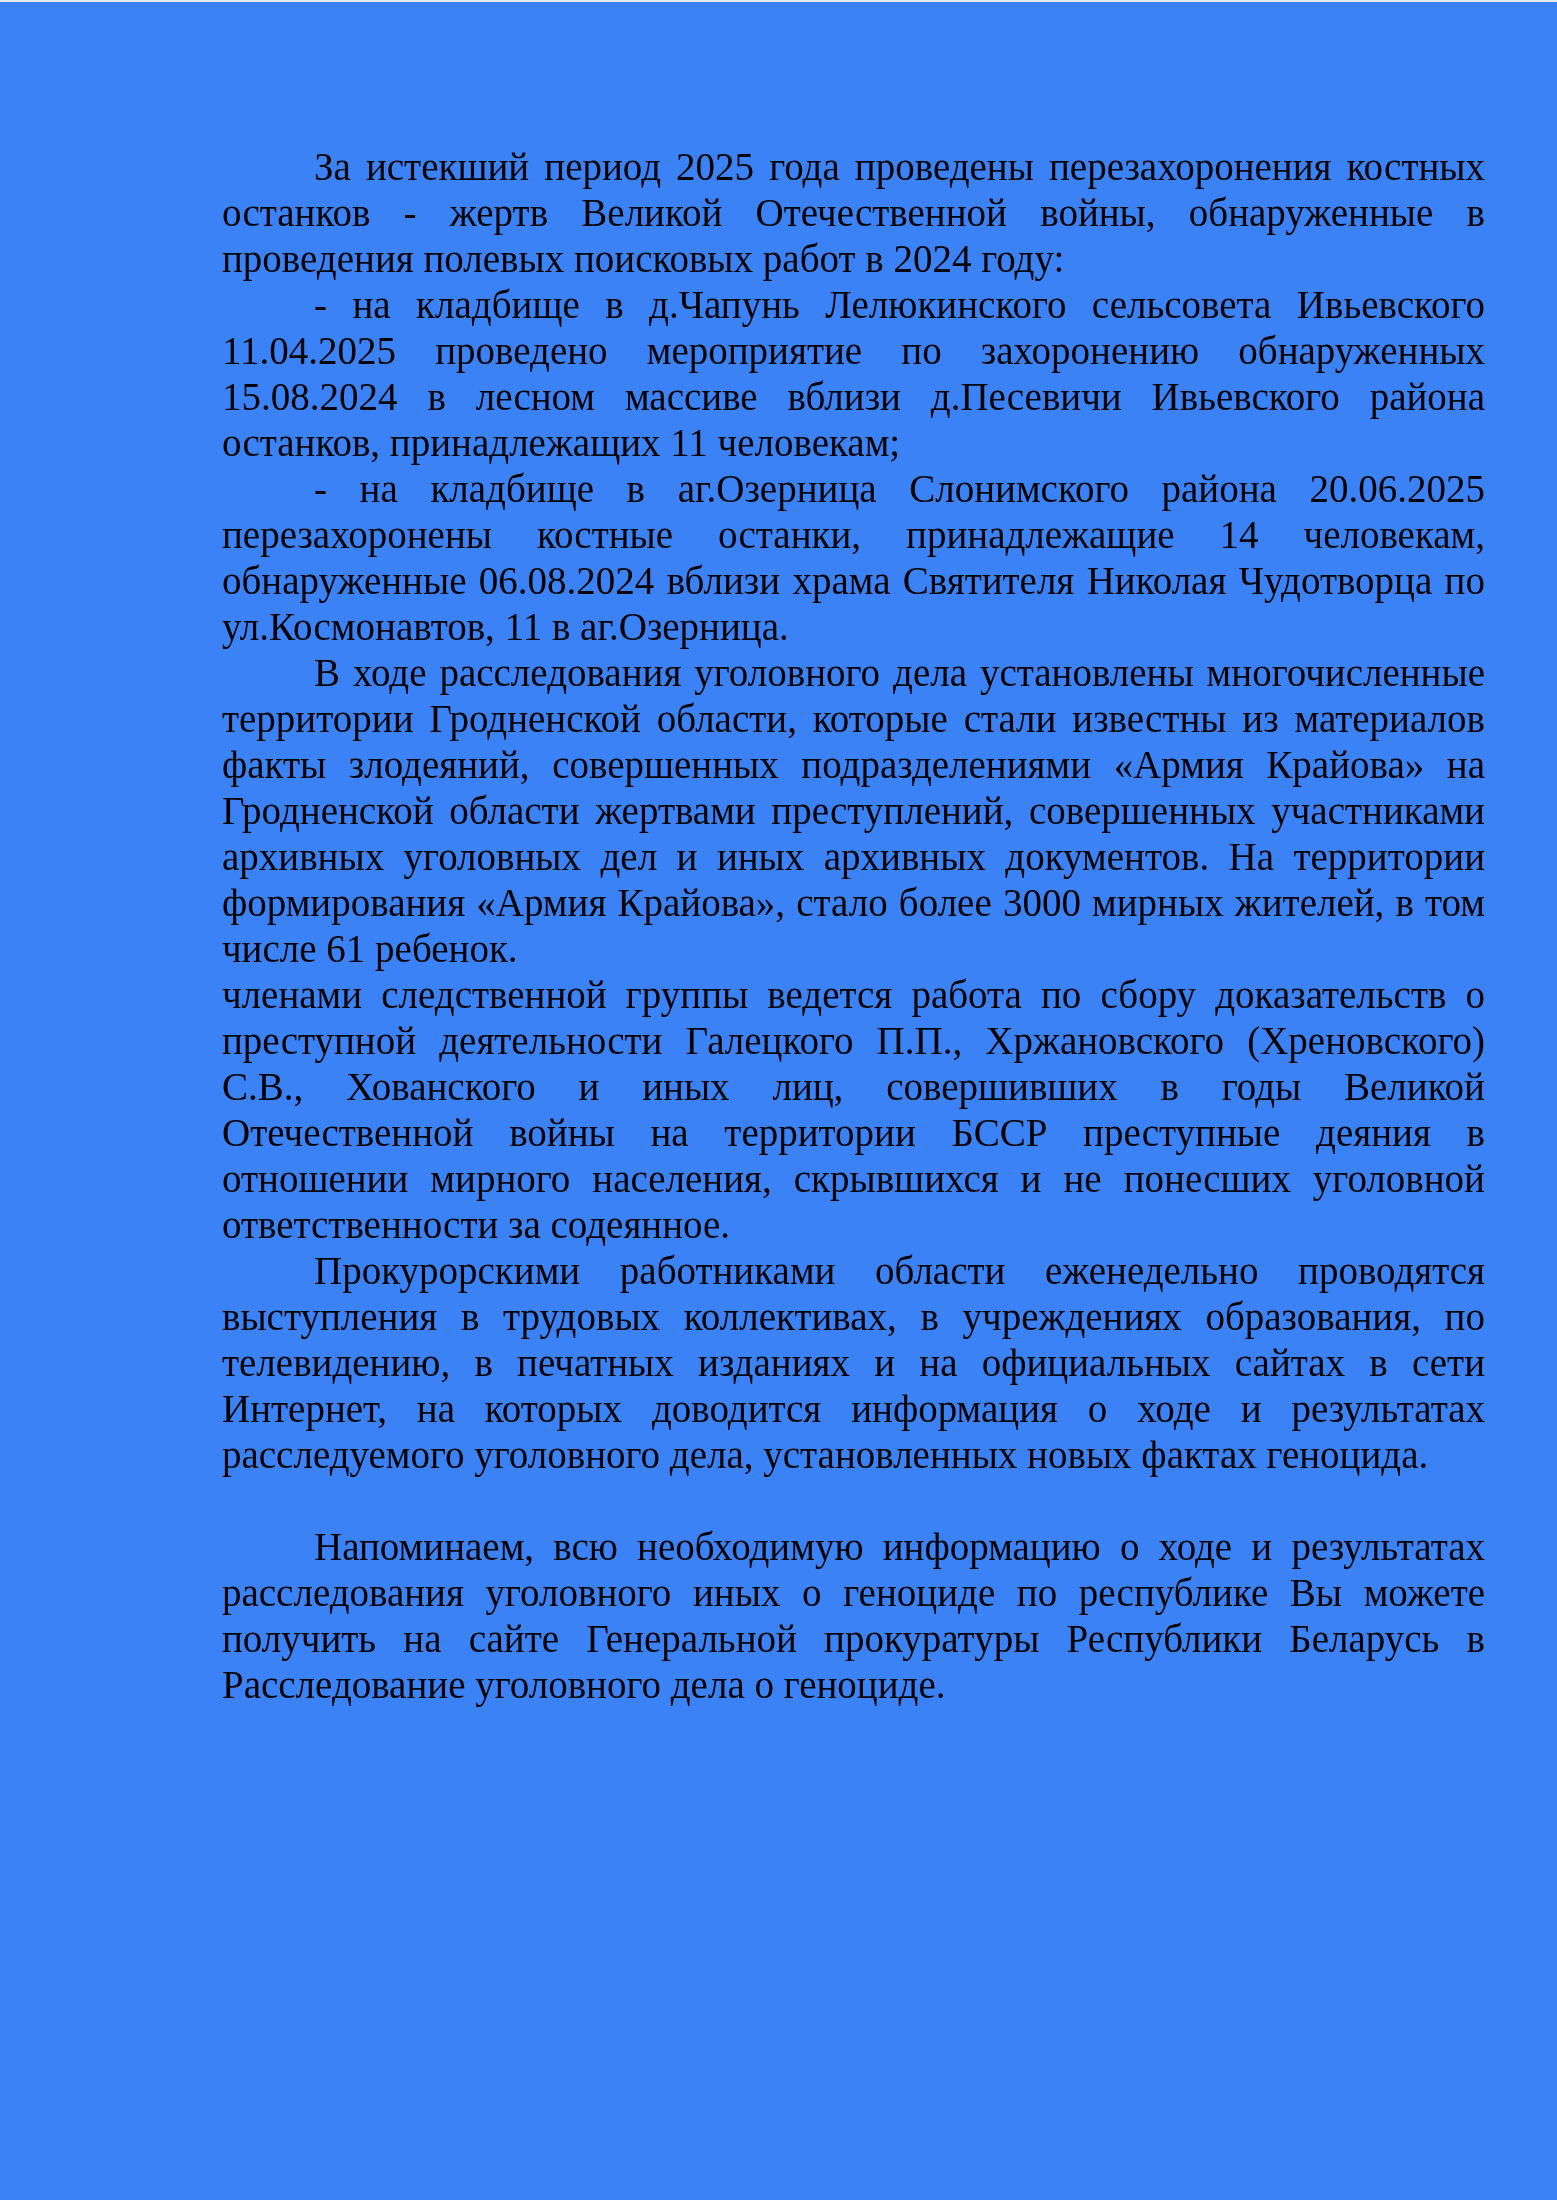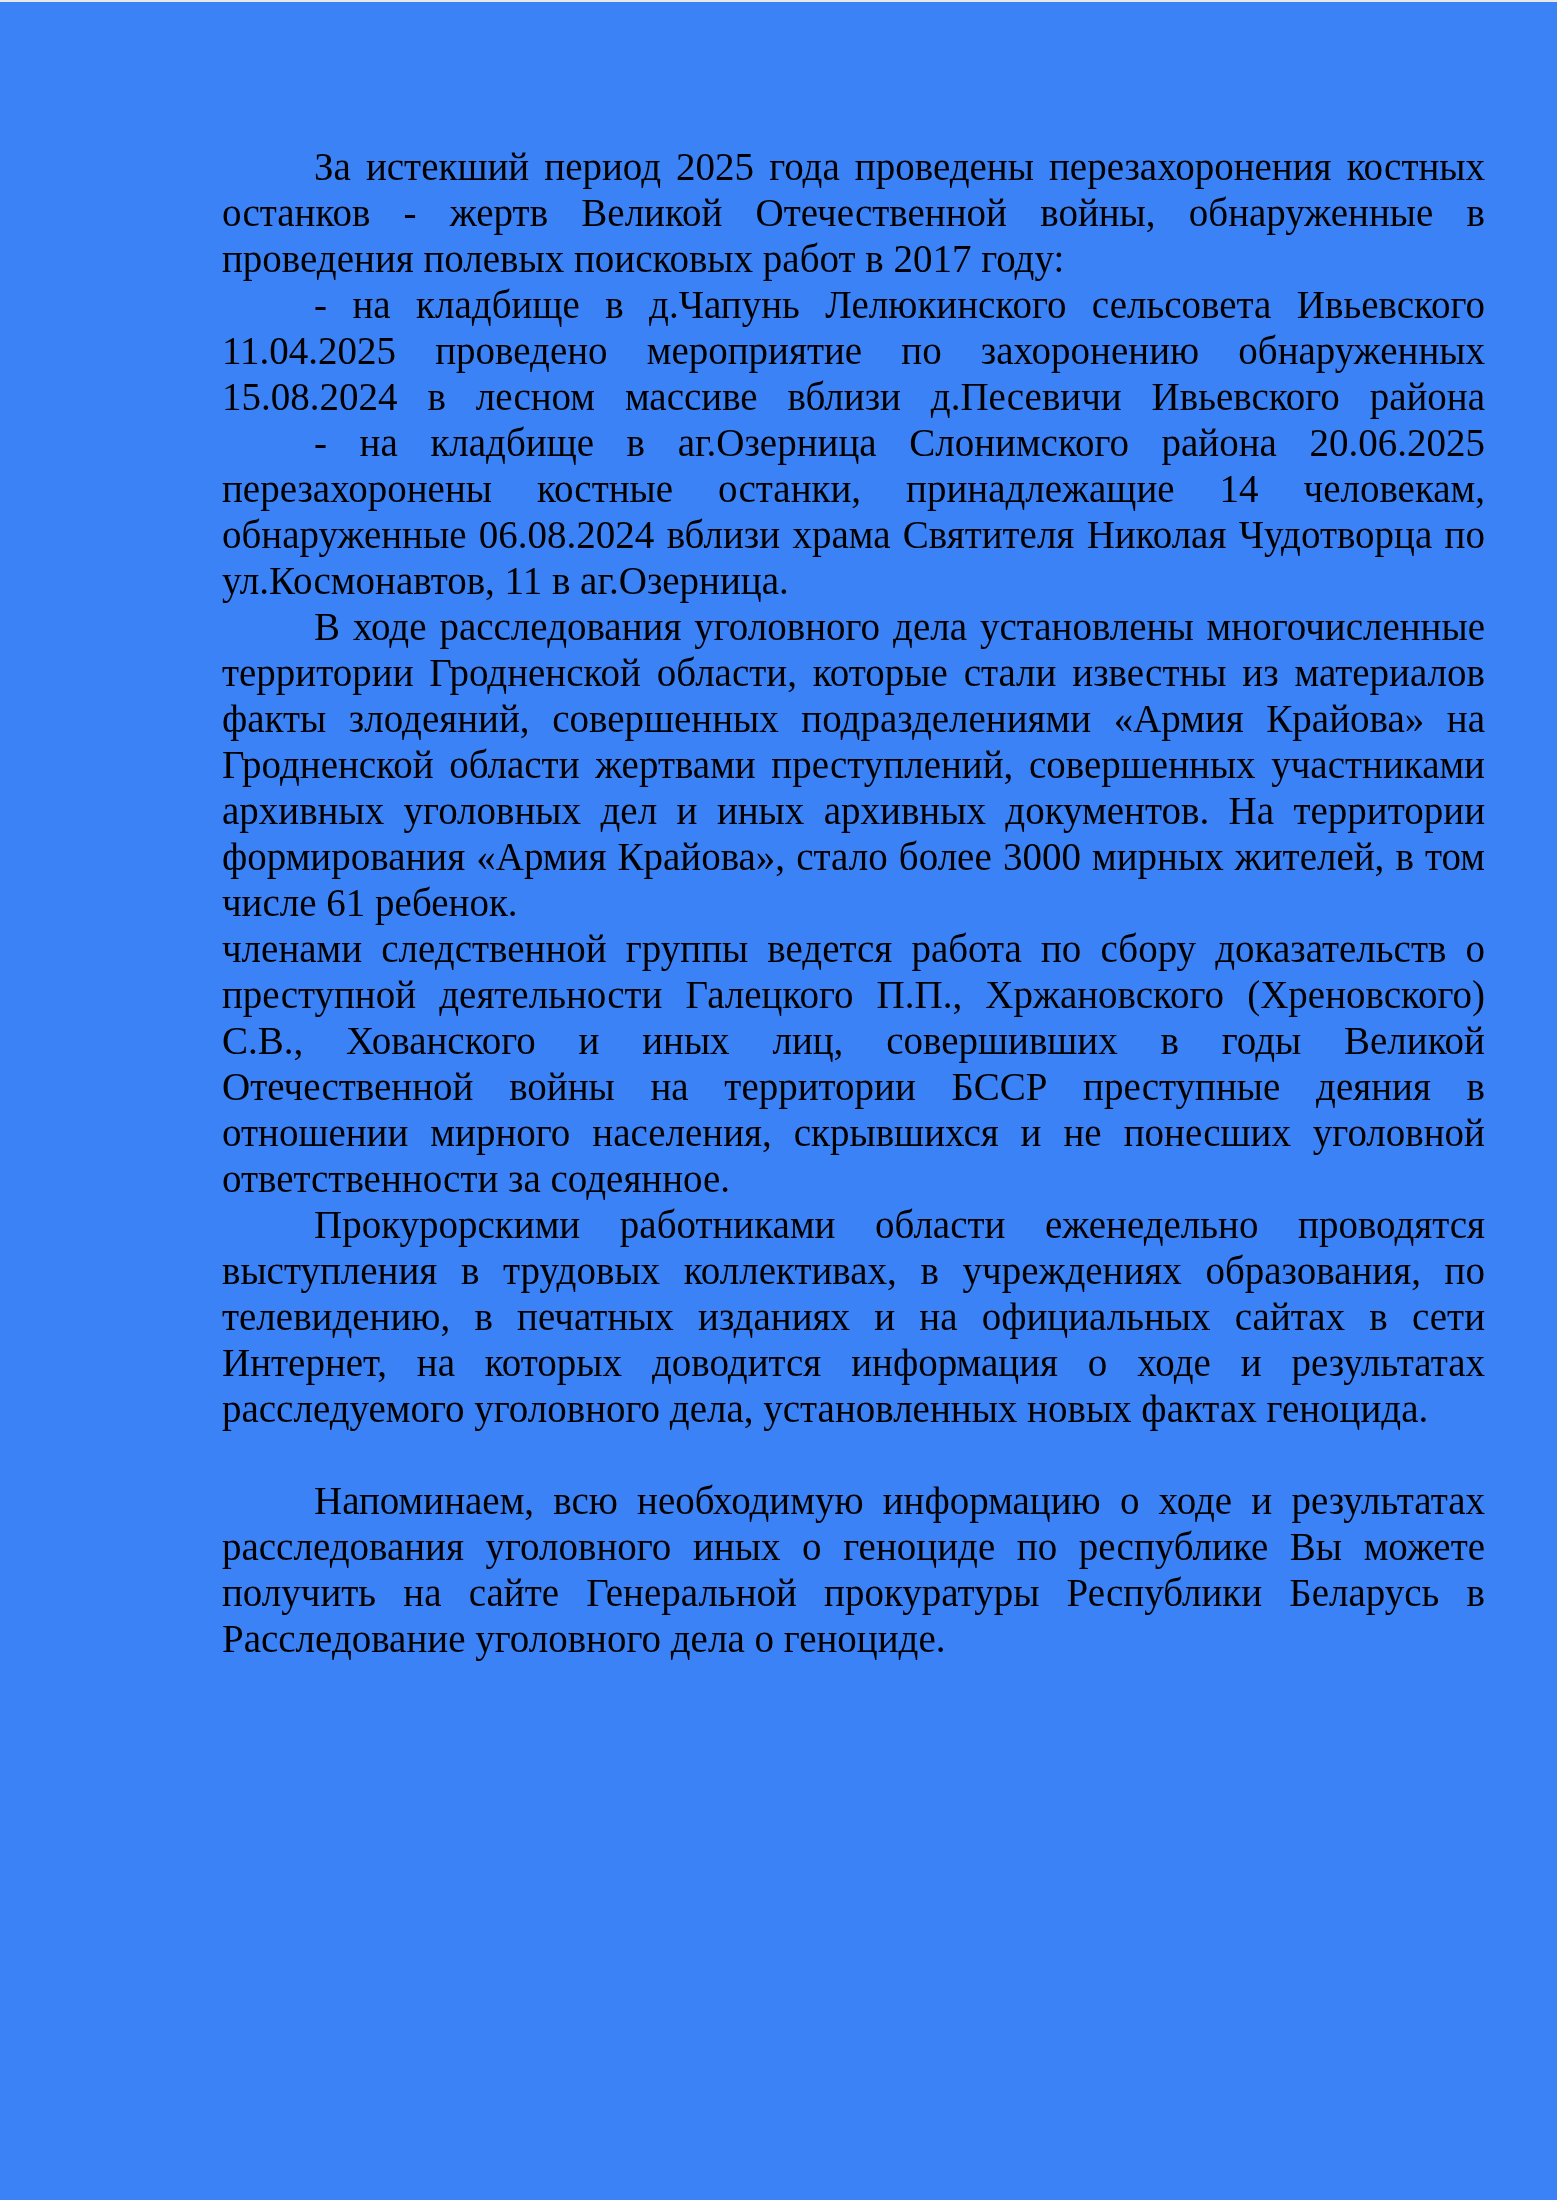--- a/index.html
+++ b/index.html
@@ -49,26 +49,27 @@
   }
 </style>
 </head>
 <body>
 
 <div class="page">
   <div class="doc-body">
       <div class="paragraph">
         <div class="line first">За истекший период 2025 года проведены перезахоронения костных</div>
         <div class="line">останков - жертв Великой Отечественной войны, обнаруженные в результате</div>
-        <div class="line last">проведения полевых поисковых работ в 2017 году:</div>
+        <div class="line last">проведения полевых поисковых работ в 2024 году:</div>
       </div>
       <div class="paragraph">
         <div class="line first">- на кладбище в д.Чапунь Лелюкинского сельсовета Ивьевского района</div>
         <div class="line">11.04.2025 проведено мероприятие по захоронению обнаруженных</div>
         <div class="line">15.08.2024 в лесном массиве вблизи д.Песевичи Ивьевского района костных</div>
+        <div class="line last">останков, принадлежащих 11 человекам;</div>
       </div>
       <div class="paragraph">
         <div class="line first">- на кладбище в аг.Озерница Слонимского района 20.06.2025</div>
         <div class="line">перезахоронены костные останки, принадлежащие 14 человекам,</div>
         <div class="line">обнаруженные 06.08.2024 вблизи храма Святителя Николая Чудотворца по</div>
         <div class="line last">ул.Космонавтов, 11 в аг.Озерница.</div>
       </div>
       <div class="paragraph">
         <div class="line first">В ходе расследования уголовного дела установлены многочисленные</div>
         <div class="line">территории Гродненской области, которые стали известны из материалов</div>

